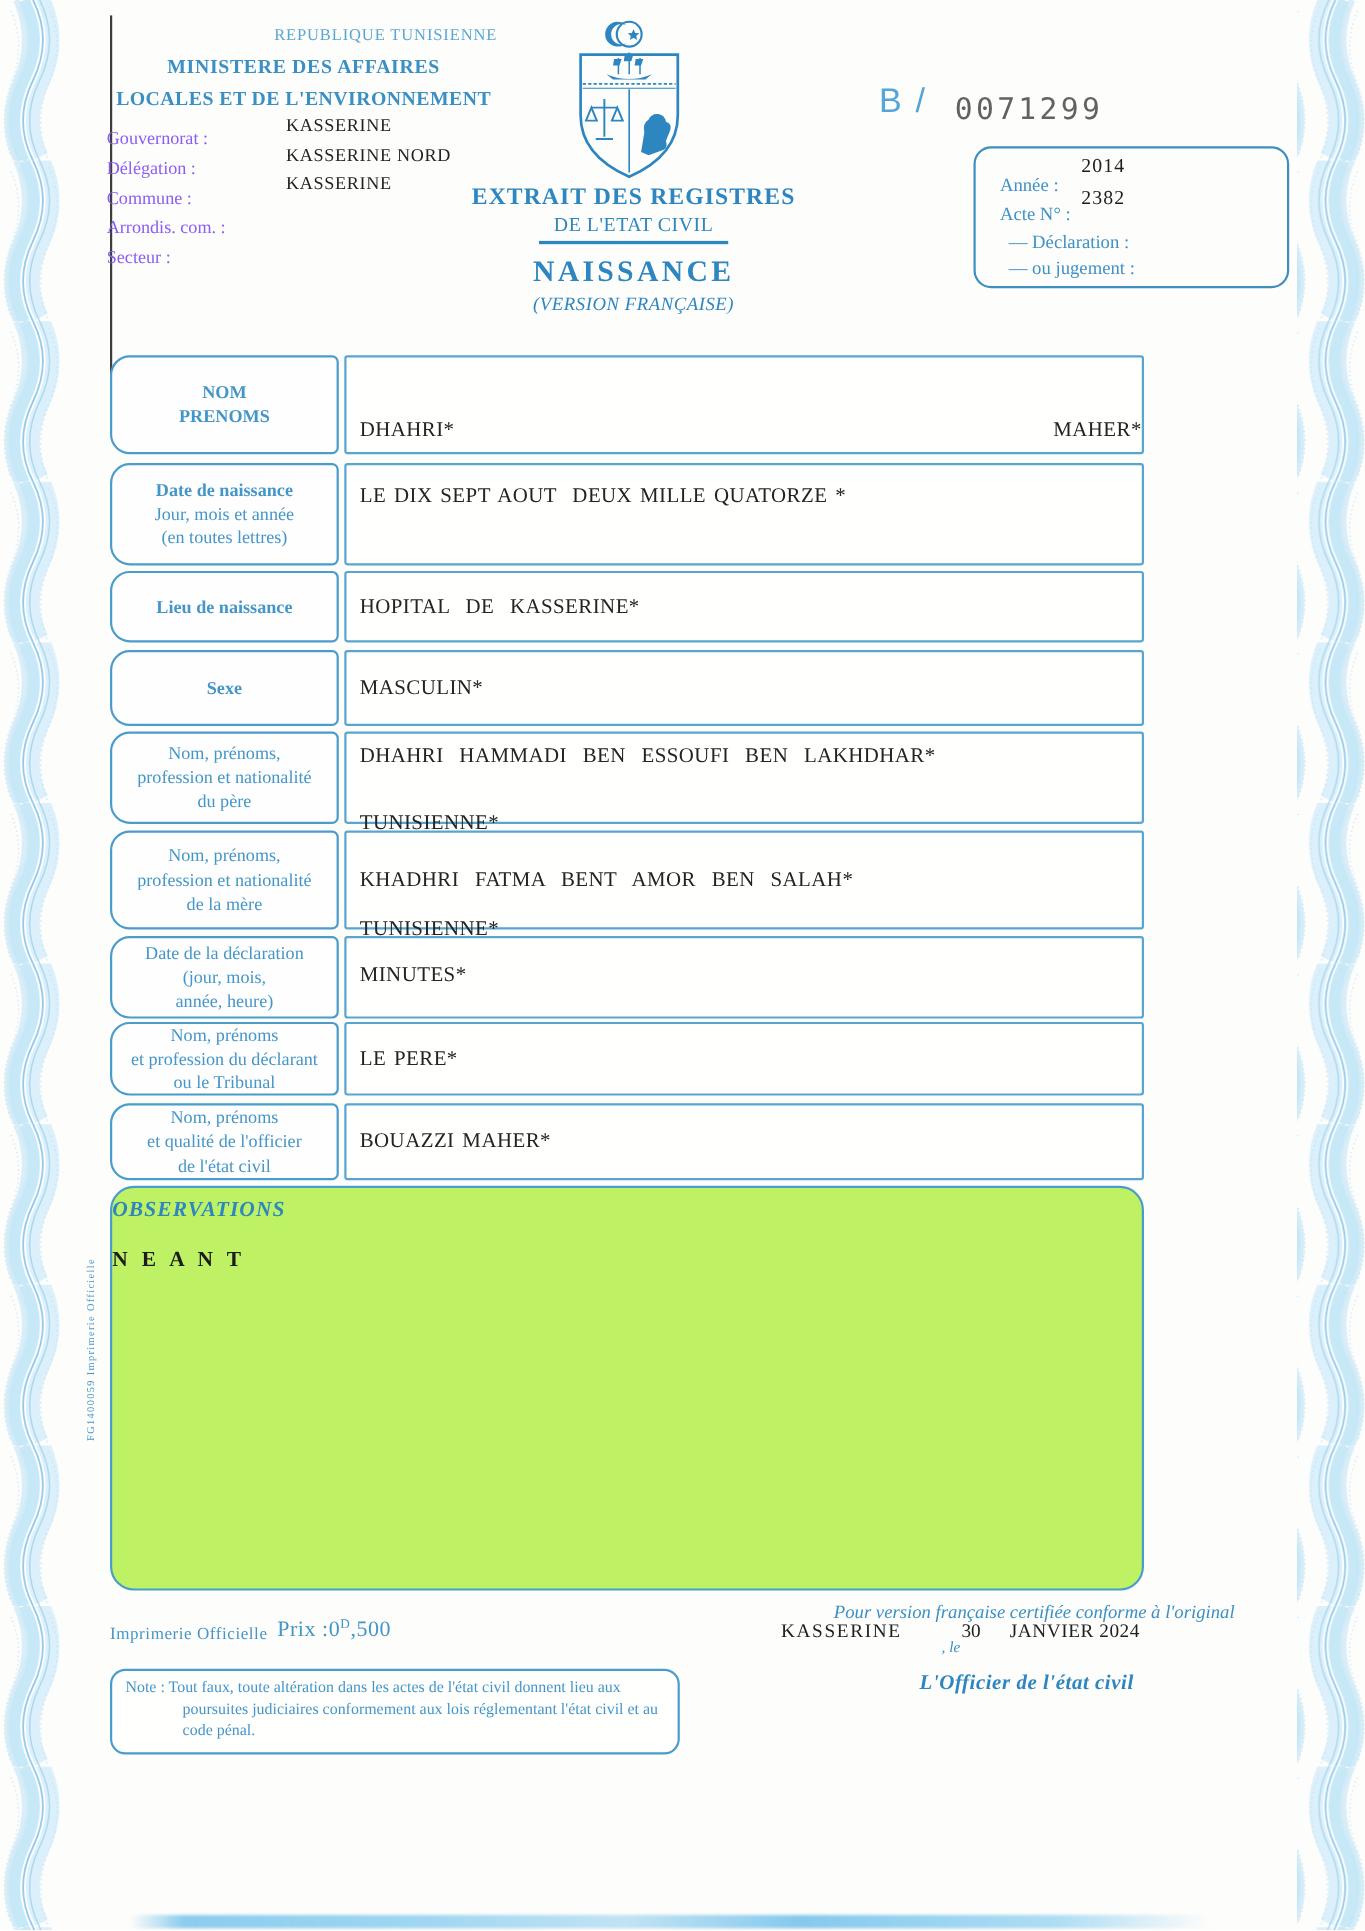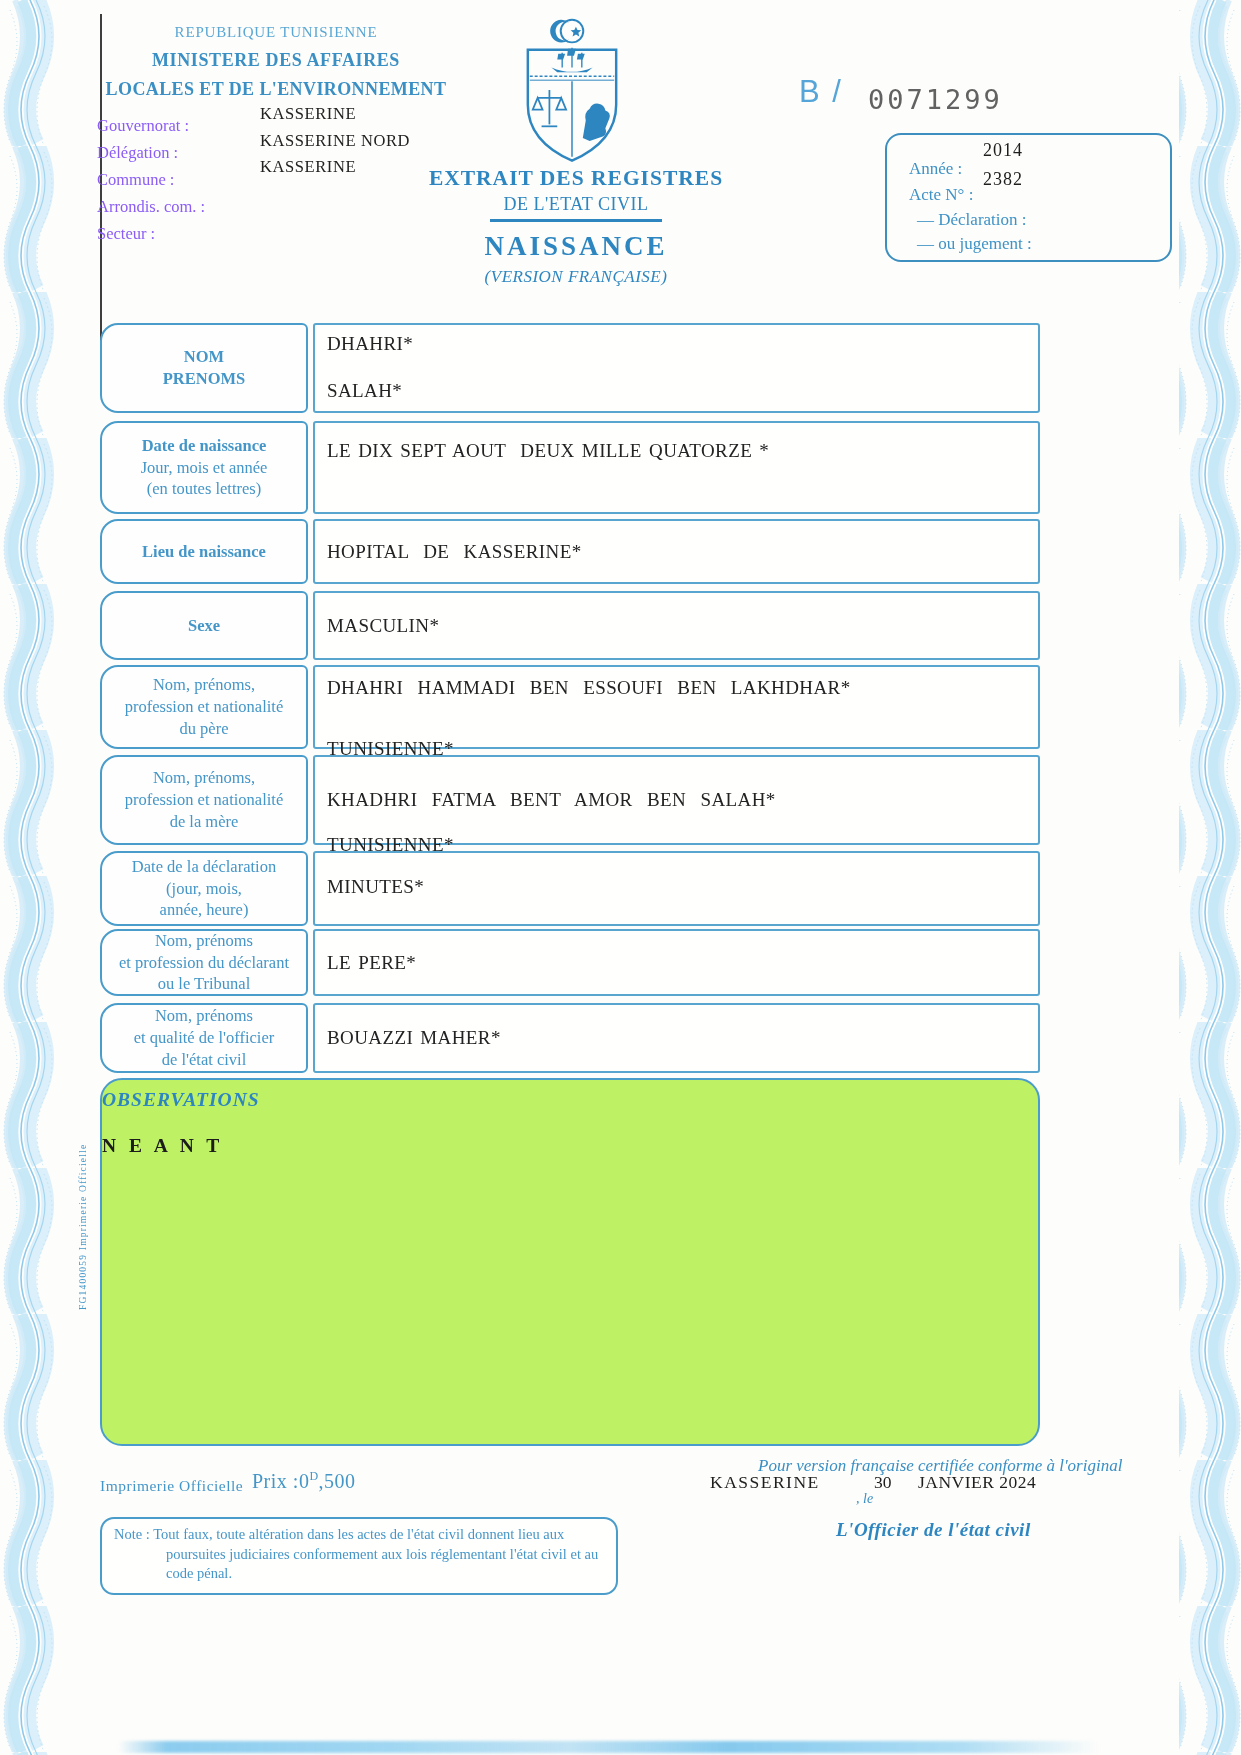--- a/index.html
+++ b/index.html
@@ -6,21 +6,21 @@
   html,body{margin:0;padding:0;background:#ffffff;}
   .page{position:relative;width:1241px;height:1755px;background:#fdfdfb;overflow:hidden;
         font-family:"Liberation Serif", serif;color:#242424;}
   svg.border-strip{position:absolute;top:0;}
   svg.bl{left:3px;}
   svg.br{right:0;transform:scaleX(-1);}
   .scanline{position:absolute;left:100px;top:14px;width:2px;height:368px;background:#1c1c1c;opacity:.85;}
 
   
   .hdr-left{position:absolute;left:100px;top:24px;width:352px;text-align:center;}
-  .republic{font-size:15px;letter-spacing:.8px;color:#5aa7d4;}
+  .republic{font-size:15px;letter-spacing:.8px;color:#5aa7d4;text-align:right;}
   .ministry{font-size:18px;font-weight:bold;color:#3a8fc4;letter-spacing:.6px;margin-top:9px;}
   .ministry2{font-size:18px;font-weight:bold;color:#3a8fc4;letter-spacing:.4px;margin-top:8px;white-space:nowrap;}
   .admin-labels{position:absolute;left:97px;top:112px;}
   .admin-labels .al{display:block;font-size:16.5px;color:#8b5cf6;line-height:27px;white-space:nowrap;}
   .admin-values{position:absolute;left:260px;top:101px;}
   .admin-values .av{display:block;font-size:16.5px;color:#222;line-height:26.5px;letter-spacing:.6px;white-space:nowrap;}
 
   .emblem{position:absolute;left:518px;top:16px;width:108px;height:148px;}
 
   .titles{position:absolute;left:380px;top:166px;width:392px;text-align:center;color:#2e86c1;}
@@ -52,21 +52,21 @@
   .vline{display:block;white-space:pre-wrap;letter-spacing:.4px;word-spacing:2px;}
   .r1{top:323px;height:90px;}
   .r2{top:421px;height:93px;}
   .r3{top:519px;height:65px;}
   .r4{top:591px;height:69px;}
   .r5{top:665px;height:84px;}
   .r6{top:755px;height:90px;}
   .r7{top:851px;height:75px;}
   .r8{top:929px;height:67px;}
   .r9{top:1003px;height:70px;}
-  .val.v-split{display:flex;flex-direction:column;justify-content:space-between;padding-top:8px;padding-bottom:9px;}
+  .val.v-split{display:flex;flex-direction:row;justify-content:space-between;padding-top:8px;padding-bottom:9px;align-items:flex-end;}
   .val.v-top{padding-top:17px;}
   .val.v-mid{display:flex;align-items:center;}
   .val.v-overlap .first{margin-top:10px;}
   .val.v-overlap2 .first{margin-top:32px;}
   .val .overlap-bottom{position:absolute;left:12px;bottom:-13px;background:transparent;}
   .val.v-wrap{padding-top:19px;line-height:30px;}
 
   
   .obs{position:absolute;left:100px;top:1078px;width:940px;height:368px;box-sizing:border-box;
        border:2.5px solid #4a9ccb;border-radius:22px;background:#bef264;text-align:left;}
@@ -193,21 +193,21 @@
     <span class="bx-lbl" style="left:30px;top:99px;">— ou jugement :</span>
   </div>
 
   <div class="row r1">
     <div class="lbl">
       <span class="b">NOM</span>
       <span class="b">PRENOMS</span>
     </div>
     <div class="val v-split">
       <span class="vline">DHAHRI*</span>
-      <span class="vline">SALAH*</span>
+      <span class="vline">MAHER*</span>
     </div>
   </div>
 
   <div class="row r2">
     <div class="lbl">
       <span class="b">Date de naissance</span>
       <span>Jour, mois et année</span>
       <span>(en toutes lettres)</span>
     </div>
     <div class="val v-top">

